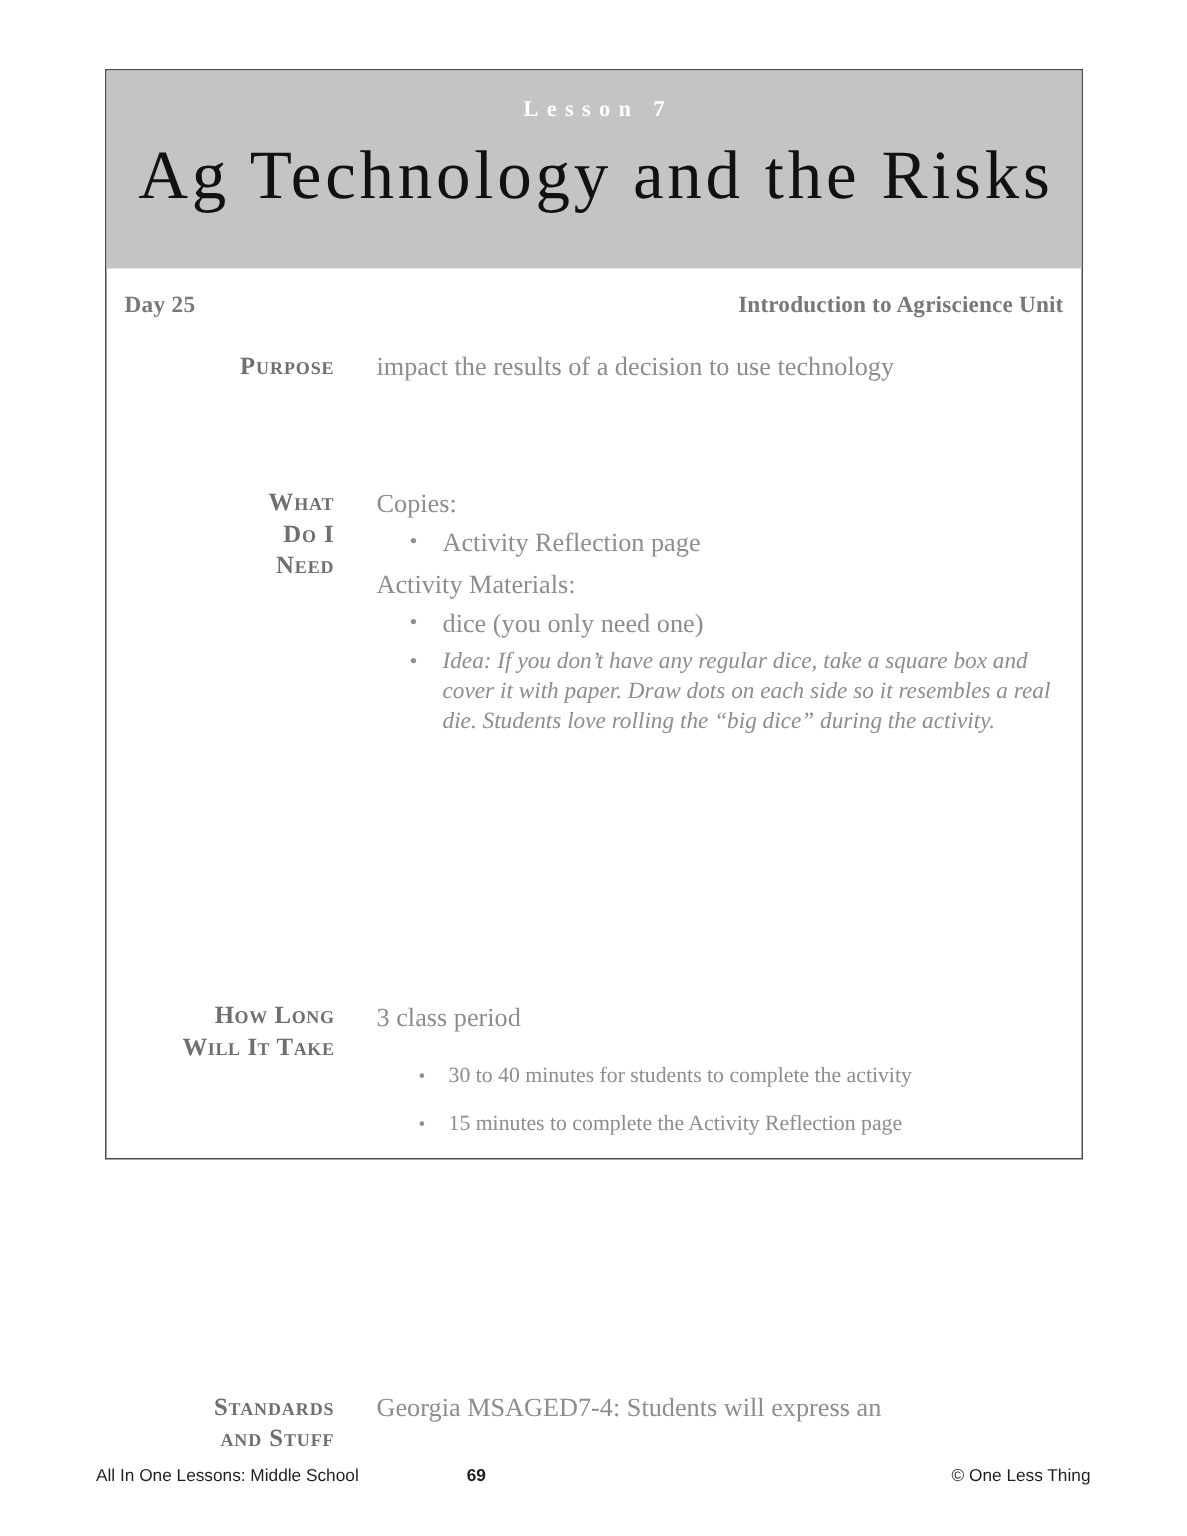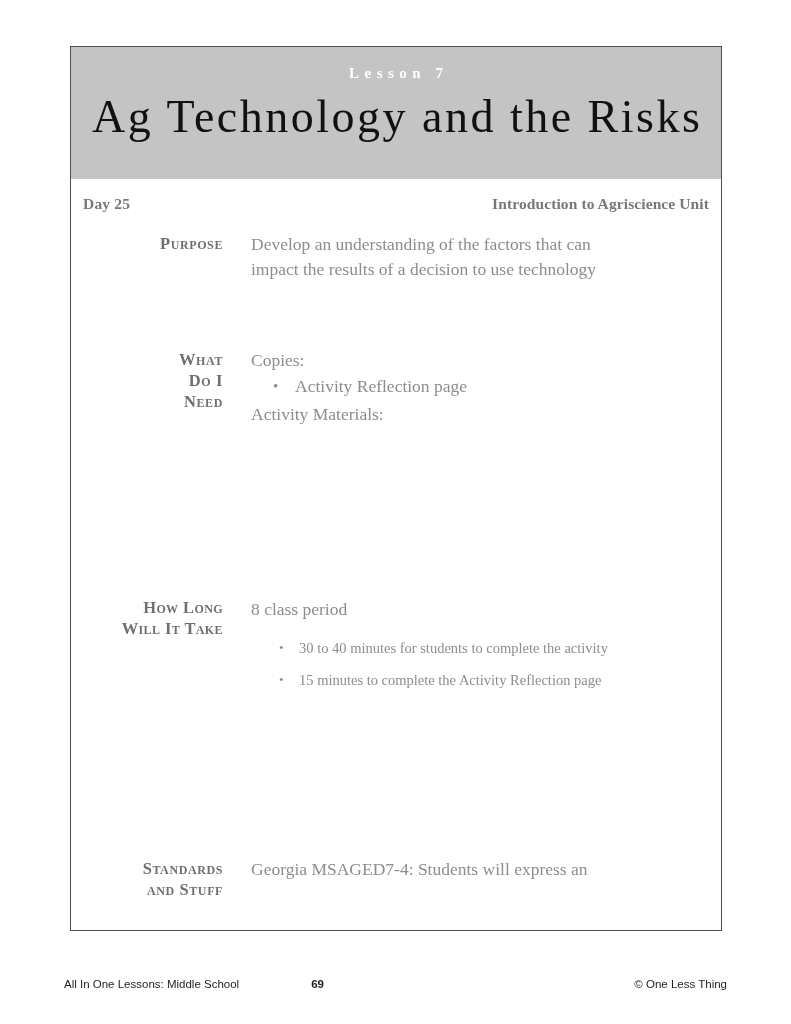--- a/index.html
+++ b/index.html
@@ -21,21 +21,21 @@
     background: #ffffff;
     overflow: hidden;
   }
 
   
   .frame {
     position: absolute;
     left: 70px;
     top: 46px;
     width: 652px;
-    height: 885px;
+    height: 727px;
     border: 1.5px solid #4d4d4d;
     box-sizing: border-box;
     background: #ffffff;
   }
 
   
   .header-band {
     position: absolute;
     left: 0;
     top: 0;
@@ -213,43 +213,46 @@
     <div class="meta-row">
       <div class="day">Day 25</div>
       <div class="unit">Introduction to Agriscience Unit</div>
     </div>
 
     <div class="sections">
 
       <div class="section" id="section-purpose">
         <div class="sec-label">Purpose</div>
         <div class="sec-body">
-          <p class="para">Develop an understanding of the factors that can</p>
           <p class="para">impact the results of a decision to use technology</p>
         </div>
       </div>
 
       <div class="section" id="section-what-do-i-need">
         <div class="sec-label">What
 Do I
 Need</div>
         <div class="sec-body">
           <p class="para">Copies:</p>
           <ul class="bullets">
             <li>Activity Reflection page</li>
           </ul>
           <p class="para" style="margin-top:5px;">Activity Materials:</p>
+          <ul class="bullets">
+            <li>dice (you only need one)</li>
+            <li class="italic-note">Idea: If you don’t have any regular dice, take a square box and cover it with paper. Draw dots on each side so it resembles a real die. Students love rolling the “big dice” during the activity.</li>
+          </ul>
         </div>
       </div>
 
       <div class="section" id="section-how-long">
         <div class="sec-label">How Long
 Will It Take</div>
         <div class="sec-body">
-          <p class="para">8 class period</p>
+          <p class="para">3 class period</p>
           <ul class="bullets sub">
             <li>30 to 40 minutes for students to complete the activity</li>
             <li>15 minutes to complete the Activity Reflection page</li>
           </ul>
         </div>
       </div>
 
       <div class="section" id="section-standards">
         <div class="sec-label">Standards
 and Stuff</div>

